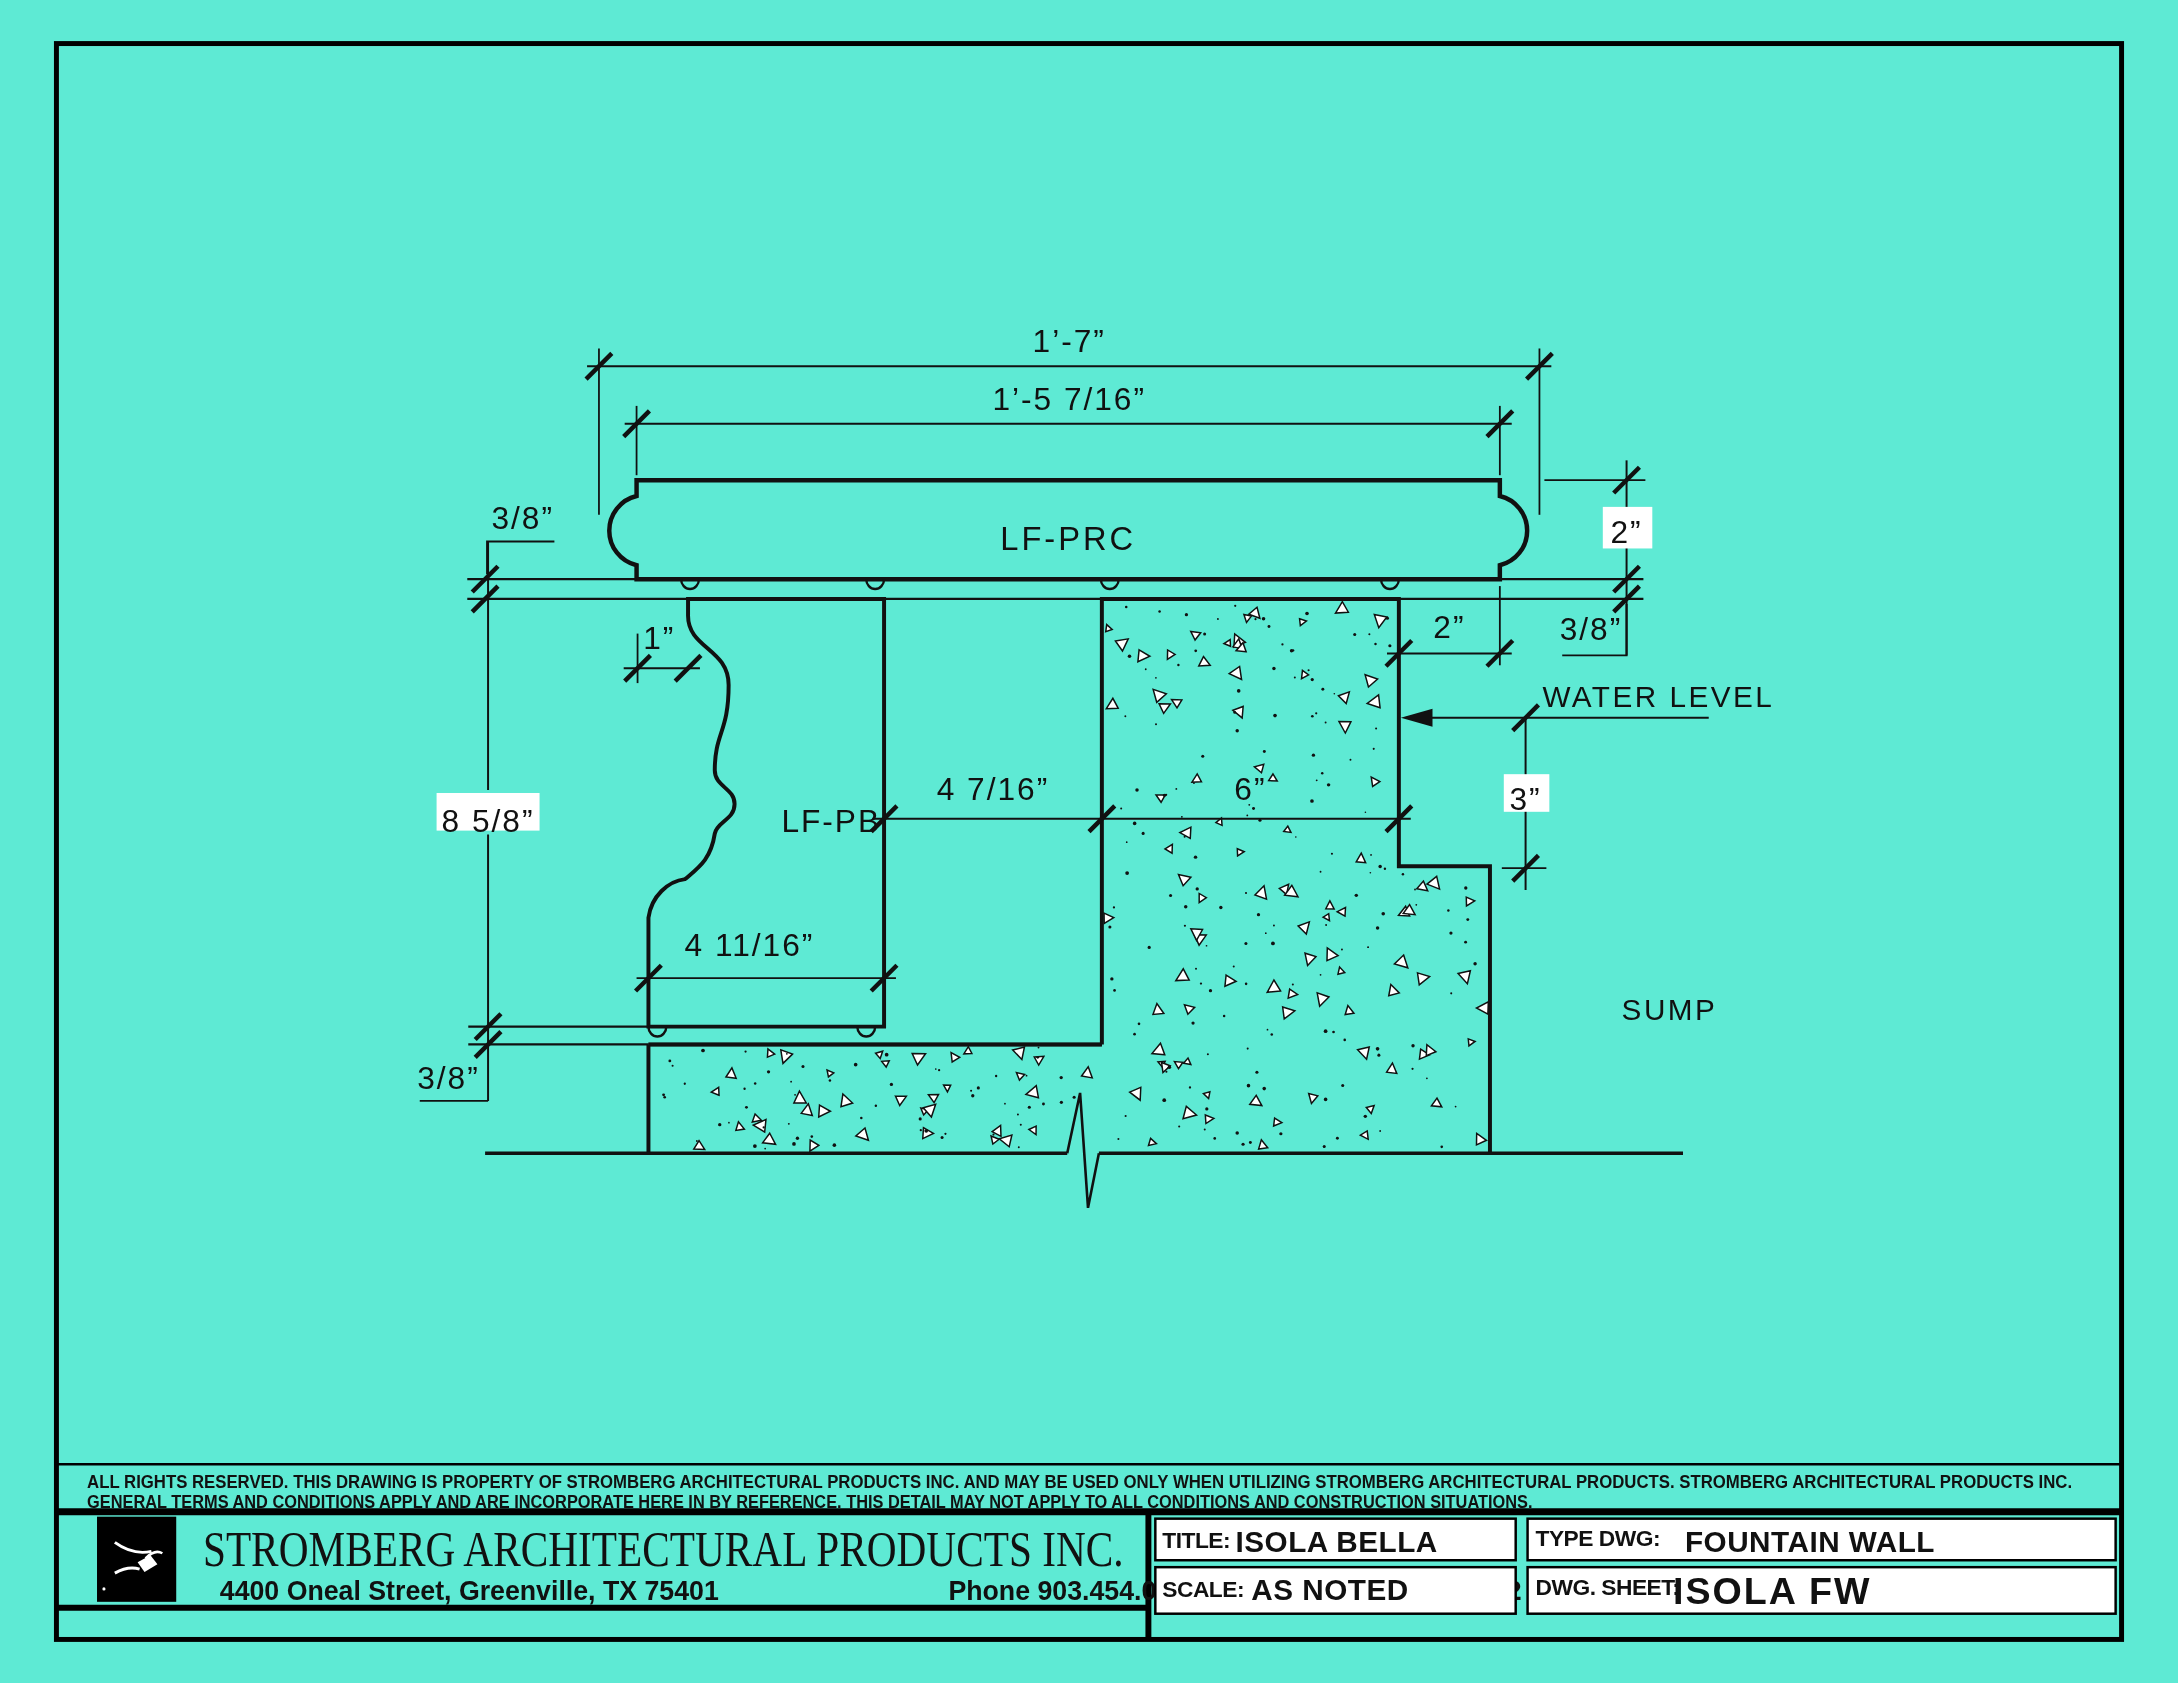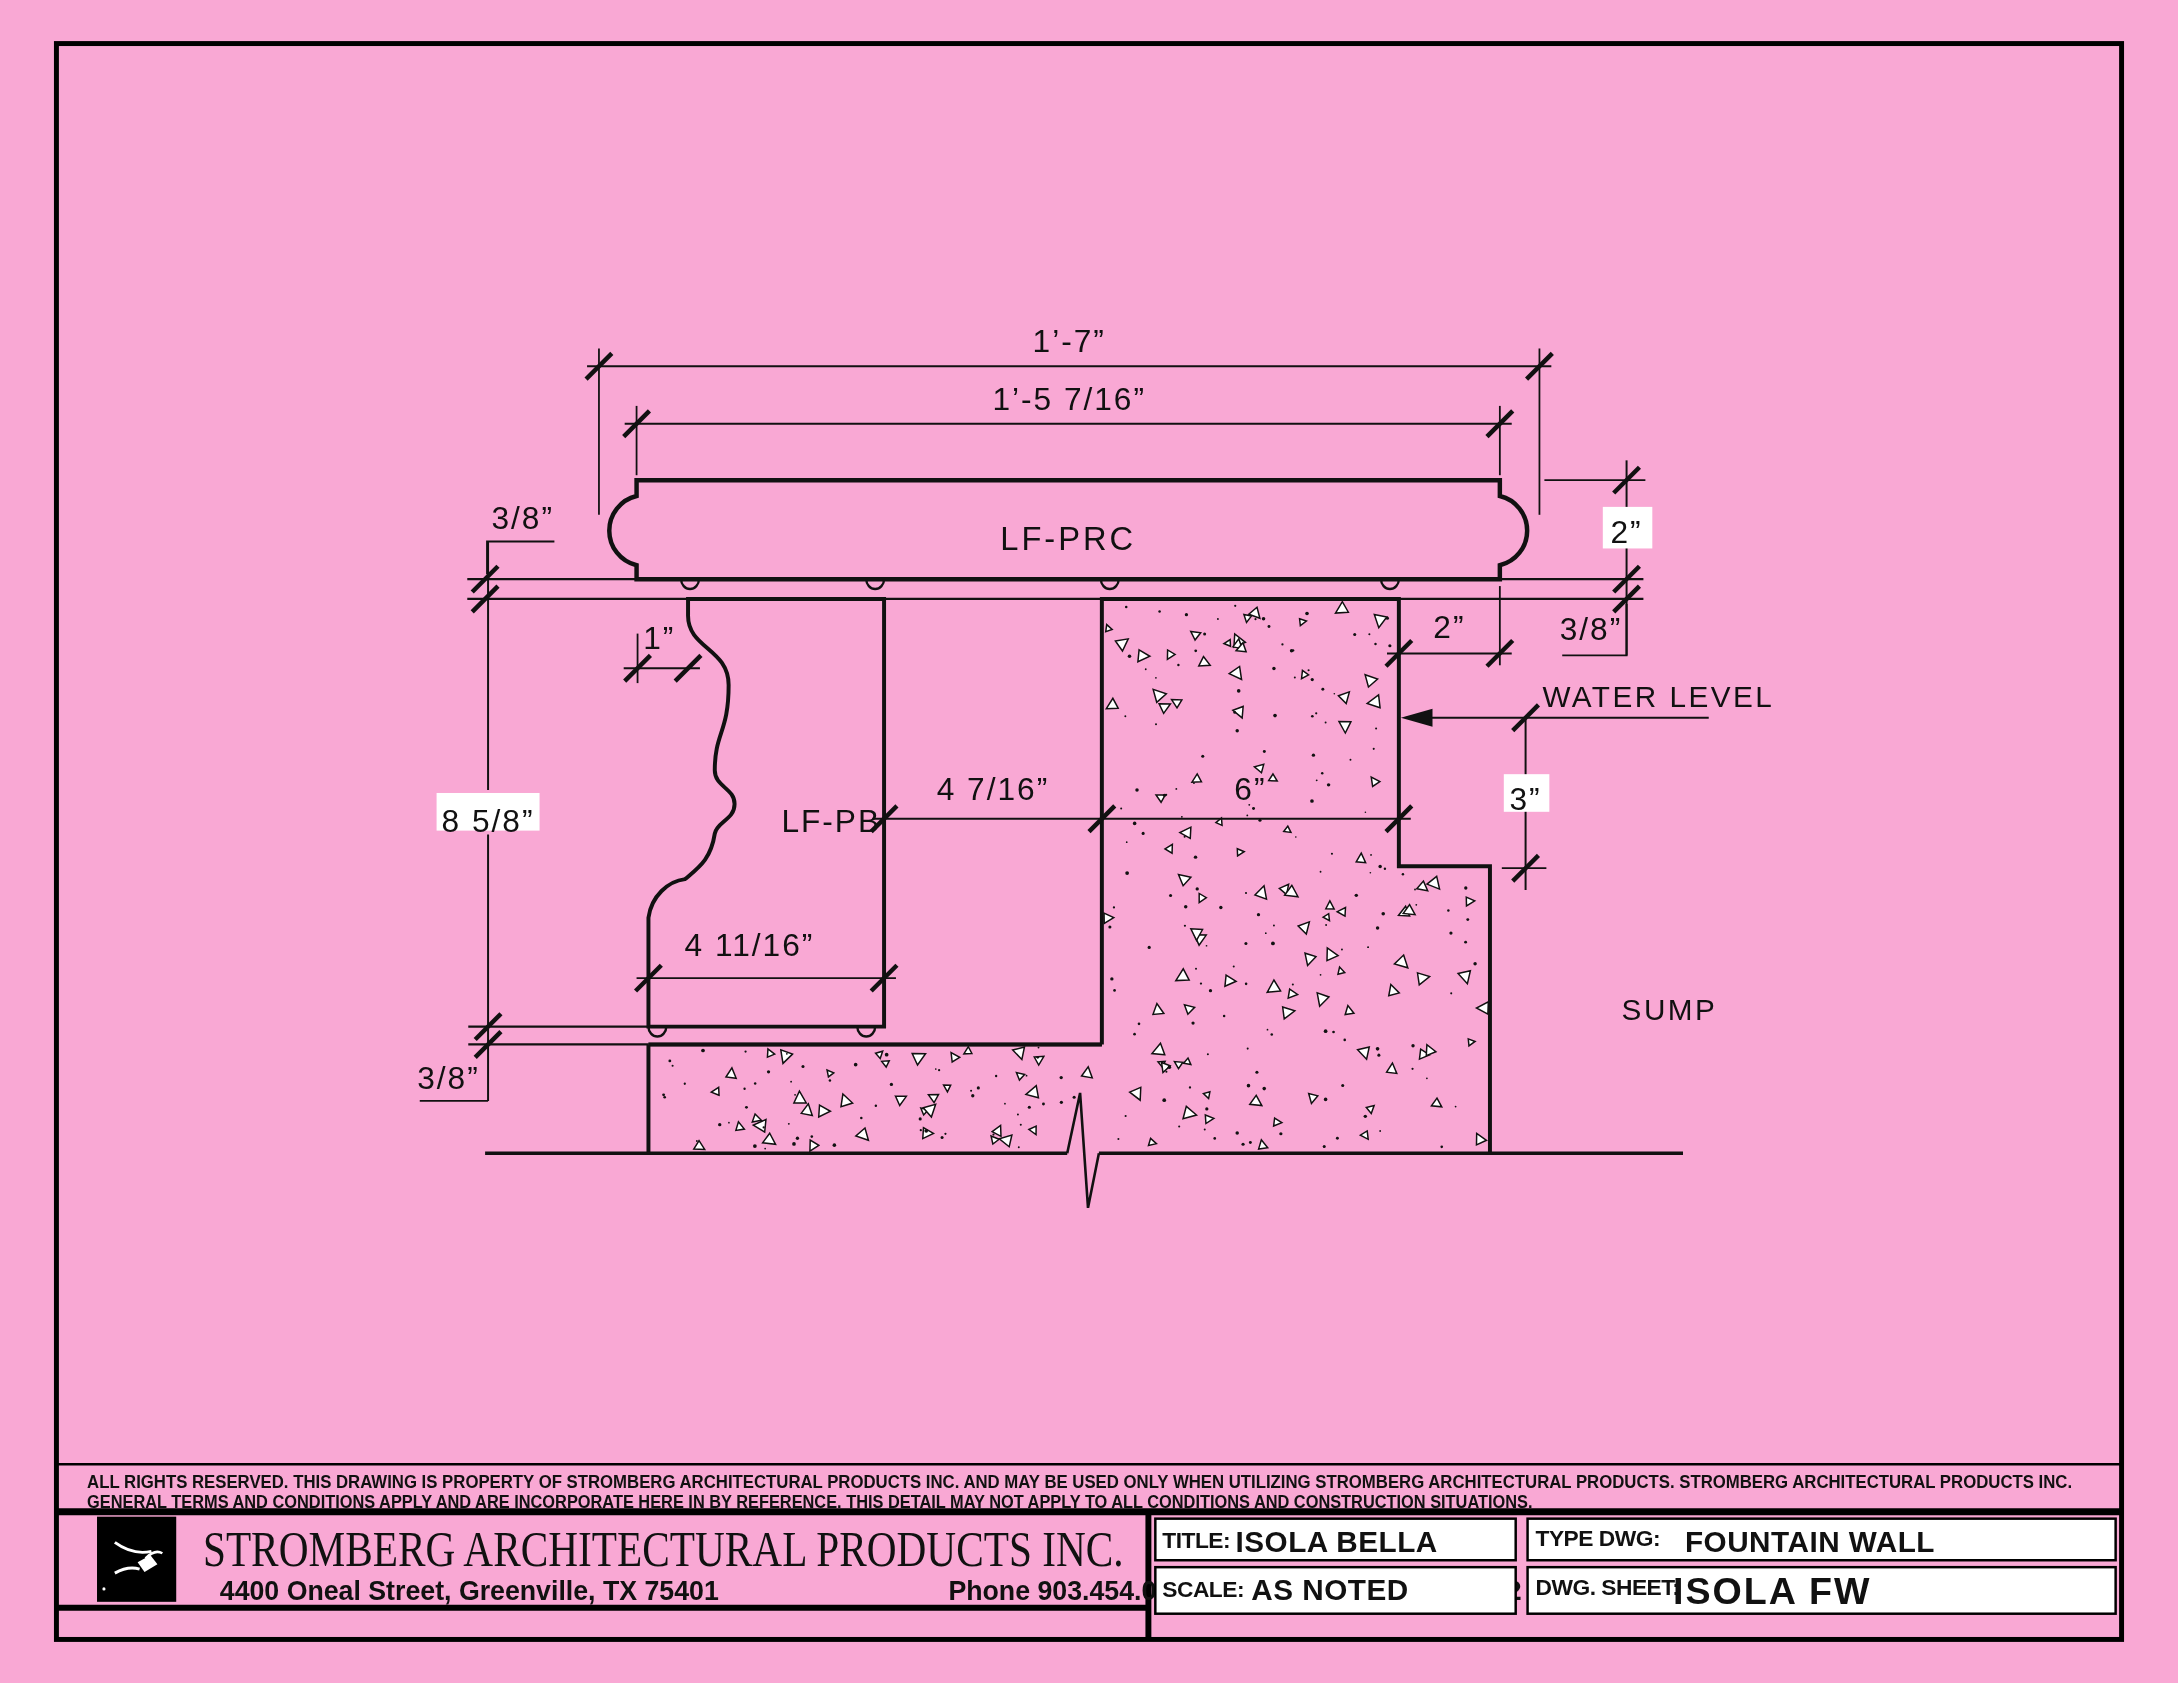--- a/index.html
+++ b/index.html
@@ -1,16 +1,16 @@
 <!DOCTYPE html>
 <html><head>
 <meta charset="utf-8">
 <style>
   html,body{margin:0;padding:0;background:#e8e8e8;}
-  .sheet{position:relative;width:2178px;height:1683px;background:#f9a8d4;
+  .sheet{position:relative;width:2178px;height:1683px;background:#5eead4;
          font-family:"Liberation Sans",sans-serif;overflow:hidden;}
   svg{position:absolute;left:0;top:0;}
   svg text{fill:#111;}
   .dim{font-size:32px;letter-spacing:2px;}
   .dim-mid{text-anchor:middle;}
   .part{font-size:33px;letter-spacing:3px;}
   .note{font-size:30px;letter-spacing:2.5px;}
   .disc{font-size:19px;font-weight:bold;}
   .company{font-family:"Liberation Serif",serif;font-size:52px;}
   .addr{font-size:27px;font-weight:bold;}

